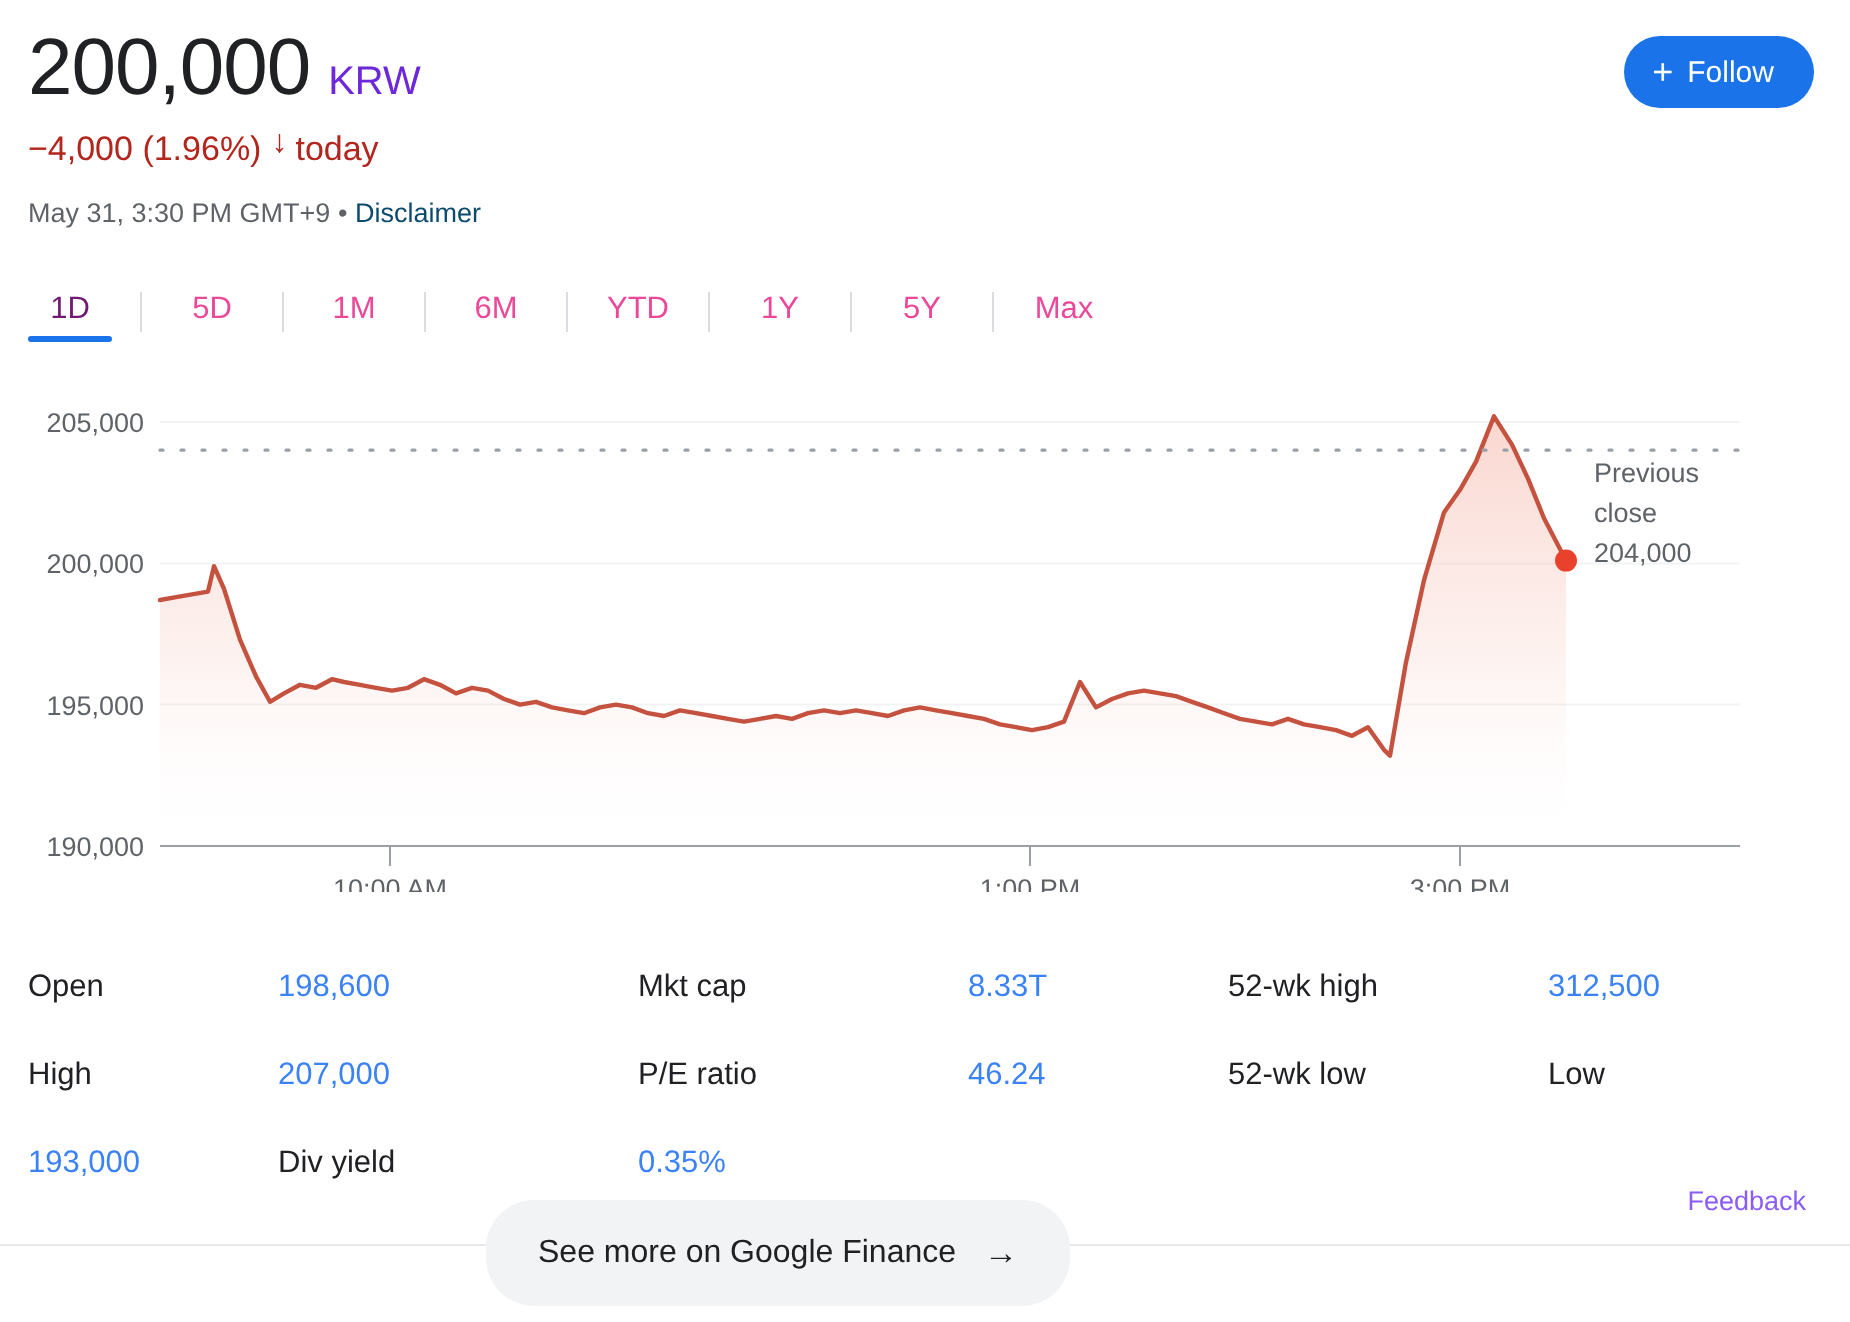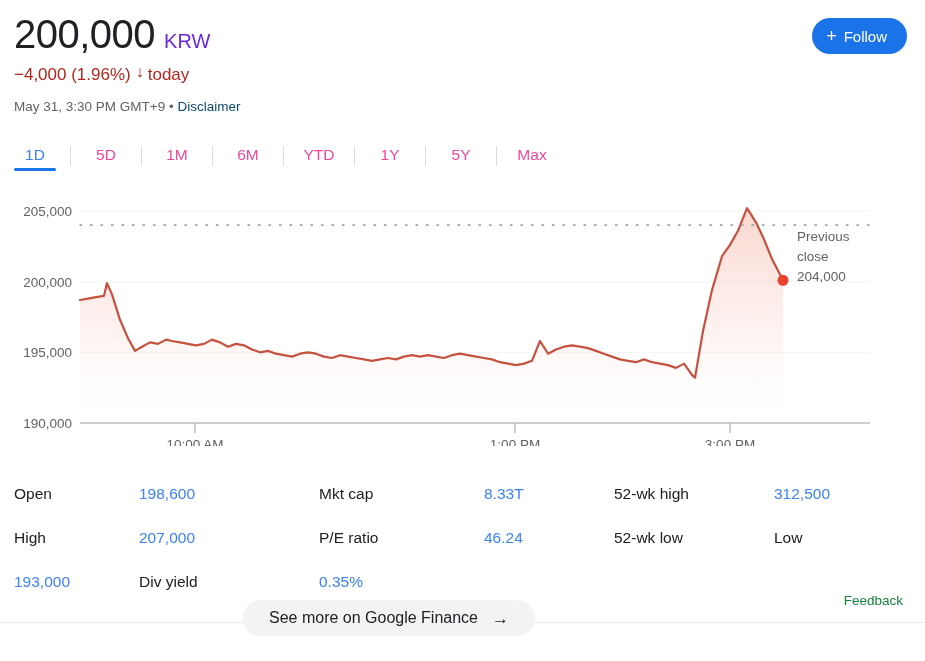--- a/index.html
+++ b/index.html
@@ -112,21 +112,21 @@
     color: #ec4899;
     cursor: pointer;
     user-select: none;
   }
   .tab-div {
     width: 1px;
     background: #dadce0;
     margin: 3px 14px 14px 14px;
     height: 20px;
   }
-  .tab.active { color: #3b82f6; text-align: right; }
+  .tab.active { color: #701a75; text-align: right; }
   .tab.active::after {
     content: "";
     position: absolute;
     left: 0;
     right: 0;
     bottom: 12px;
     height: 3px;
     border-radius: 2px;
     background: #1a73e8;
   }
@@ -177,37 +177,37 @@
     line-height: 32px;
     white-space: nowrap;
   }
 
   
   .feedback {
     position: absolute;
     right: 22px;
     top: 593px;
     font-size: 13.5px;
-    color: #15803d;
+    color: #8b5cf6;
     cursor: pointer;
     margin-left: 34px;
   }
   .footer-rule {
     position: absolute;
     left: 0;
     right: 0;
     top: 622px;
     height: 1px;
     background: #e8eaed;
   }
   .see-more {
     position: absolute;
     left: 243px;
     top: 600px;
-    height: 36px;
+    height: 53px;
     padding: 0 26px;
     border-radius: 24px;
     background: #f1f3f4;
     display: flex;
     align-items: center;
     gap: 14px;
     font-size: 16px;
     color: #202124;
     cursor: pointer;
     border: none;

